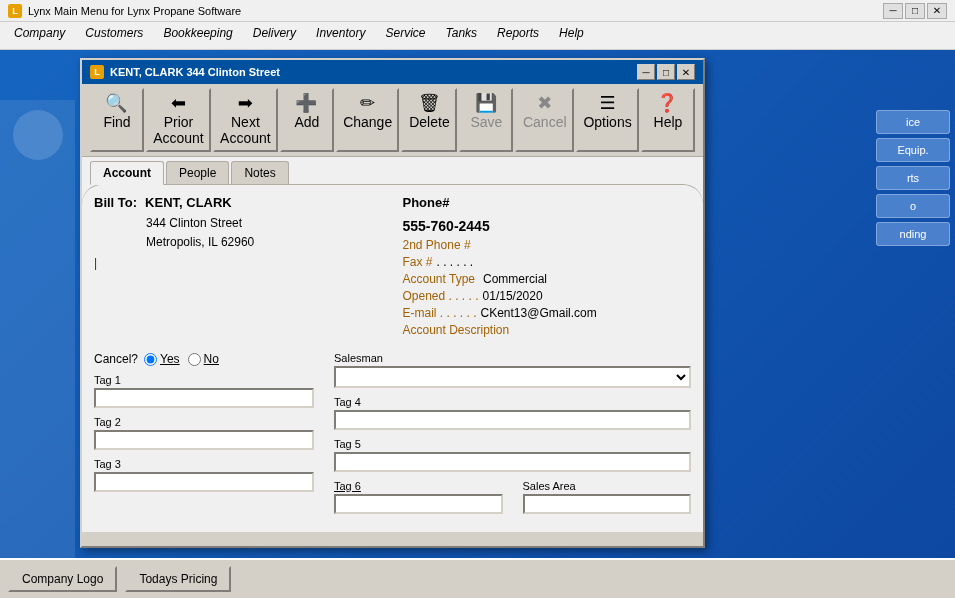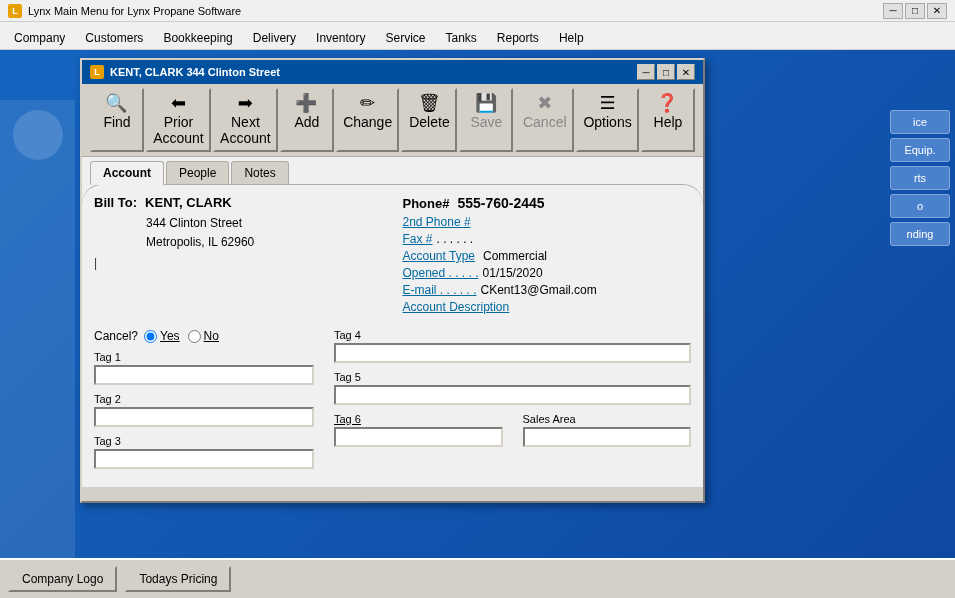--- a/index.html
+++ b/index.html
@@ -48,23 +48,24 @@
       align-items: center;
       justify-content: center;
       font-size: 10px;
     }
 
     
     .menu-bar {
       background: #f0f0f0;
       height: 28px;
       display: flex;
-      align-items: flex-end;
+      align-items: flex-start;
       padding: 0 4px;
       border-bottom: 1px solid #ccc;
+      font-style: italic;
     }
     .menu-item {
       padding: 4px 10px;
       cursor: pointer;
       font-size: 12px;
       border-radius: 3px;
     }
 
     
     .bg-area {
@@ -232,30 +233,31 @@
       line-height: 1.6;
     }
     .phone-section {
       flex: 1;
     }
     .phone-line {
       display: flex;
       gap: 8px;
       align-items: baseline;
       margin-bottom: 4px;
+      flex-direction: column;
     }
     .phone-label { font-weight: bold; font-size: 13px; }
     .phone-number { font-weight: bold; font-size: 14px; }
     .info-line {
       display: flex;
       gap: 4px;
       font-size: 12px;
       margin-bottom: 3px;
     }
-    .info-label { color: #0369a1; text-decoration: underline; }
+    .info-label { color: #a16207; }
     .info-value { color: #000; }
 
     
     .cursor-line {
       margin: 4px 0;
       font-size: 12px;
       color: #333;
     }
     .field-group {
       margin-bottom: 8px;
@@ -322,21 +324,21 @@
     .bg-circle {
       width: 50px;
       height: 50px;
       border-radius: 50%;
       background: rgba(255,255,255,0.15);
     }
     .bg-right-panel {
       position: absolute;
       right: 5px;
       top: 60px;
-      width: 60px;
+      width: 74px;
       display: flex;
       flex-direction: column;
       gap: 4px;
     }
     .bg-panel-btn {
       background: rgba(100,150,220,0.7);
       border: 1px solid rgba(255,255,255,0.3);
       color: white;
       font-size: 11px;
       padding: 5px 4px;
@@ -520,20 +522,26 @@
           <input type="text" class="field-input" value="" style="">
         </div>
         <div class="field-group">
           <div class="field-label">Tag 3</div>
           <input type="text" class="field-input" value="" style="">
         </div>
       </div>
 
       <div style="flex:1;">
 
+        <div class="field-group salesman-group">
+          <div class="field-label">Salesman</div>
+          <select class="field-select">
+            <option value=""></option>
+          </select>
+        </div>
 
         <div class="field-group">
           <div class="field-label">Tag 4</div>
           <input type="text" class="field-input" value="" style="">
         </div>
         <div class="field-group">
           <div class="field-label">Tag 5</div>
           <input type="text" class="field-input" value="" style="">
         </div>
         <div style="display:flex; gap:20px;">

